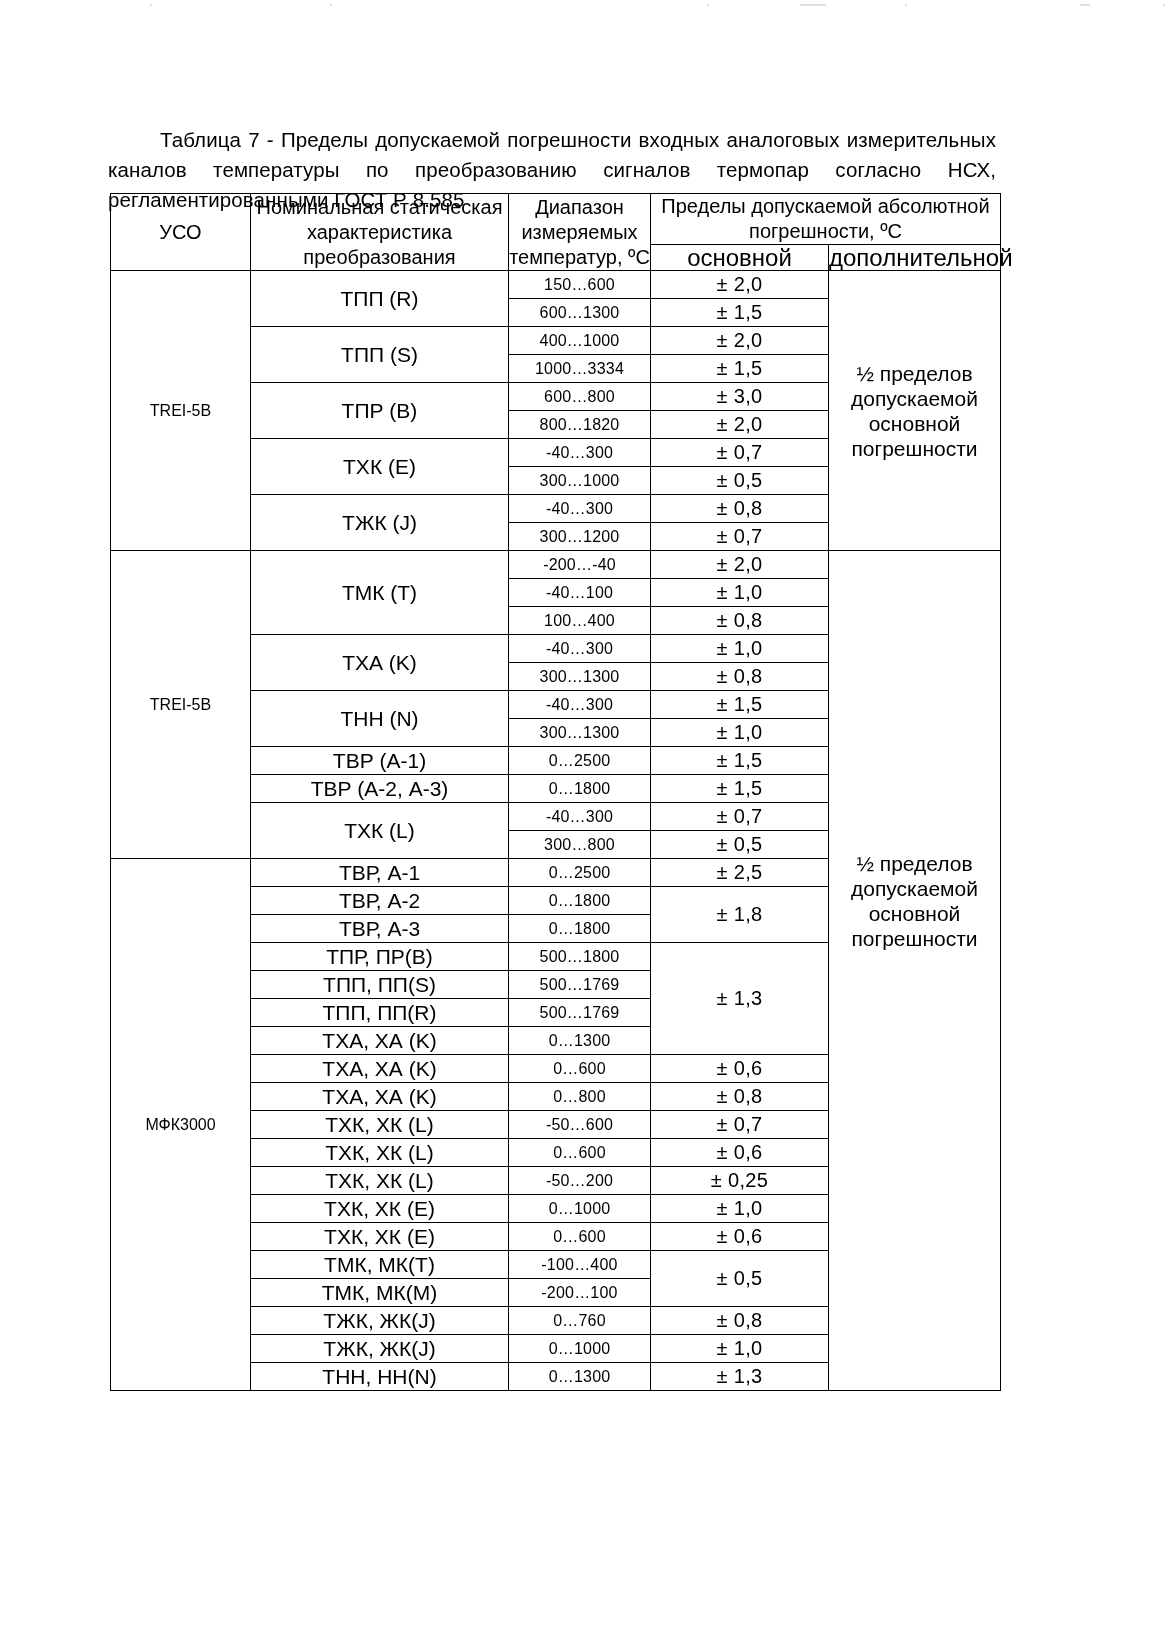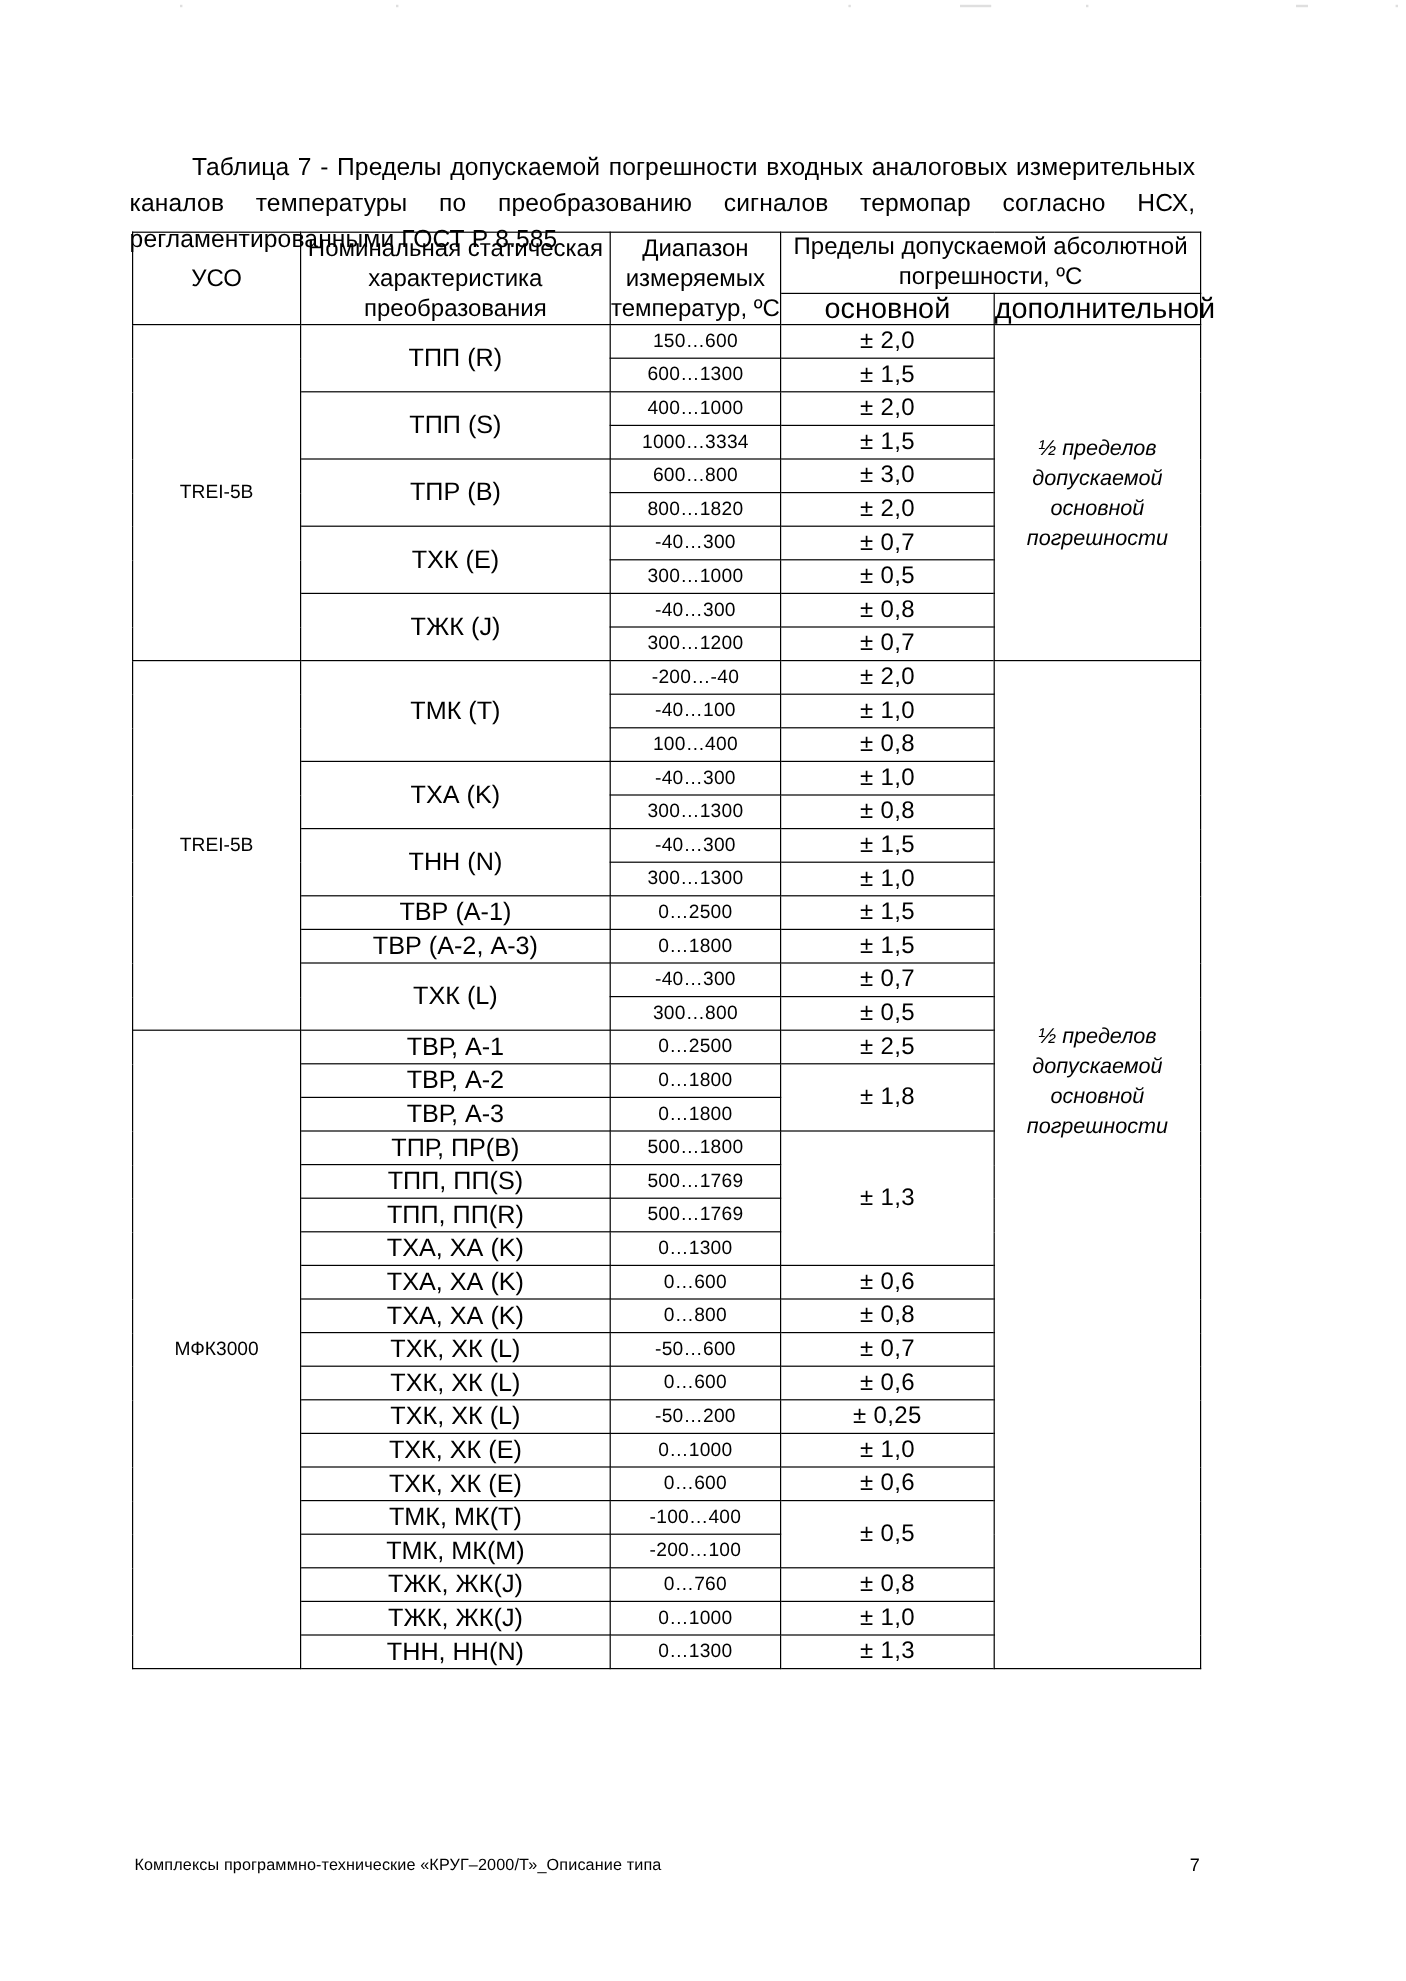--- a/index.html
+++ b/index.html
@@ -80,21 +80,21 @@
 
   .hd-cell { padding: 6px 4px; font-size: 20px; line-height: 27px; }
   .hd-sub  { padding: 5px 4px 6px; font-size: 24px; }
 
   .rowh { height: 28px; }
 
   .nsc   { font-size: 21px; }
   .rng   { font-size: 16px; letter-spacing: .2px; }
   .err   { font-size: 20px; font-weight: bold; letter-spacing: .3px; margin-top: 48px; }
   .uso   { font-size: 16px; }
-  .extra { font-size: 18px; line-height: 26px; padding: 4px 8px; font-style: italic; }
+  .extra { font-size: 21px; line-height: 26px; padding: 4px 8px; }
 
   
   .footer {
     position: absolute;
     left: 112px;
     top: 1546px;
     width: 888px;
     font-size: 13.5px;
     letter-spacing: .1px;
   }
@@ -326,18 +326,14 @@
           <td class="err">± 1,0</td>
         </tr>
         <tr class="rowh">
           <td class="nsc">ТНН, НН(N)</td>
           <td class="rng">0…1300</td>
           <td class="err">± 1,3</td>
         </tr>
       </tbody>
   </table>
 
-  <div class="footer">
-    <span class="fl">Комплексы программно-технические «КРУГ–2000/Т»_Описание типа</span>
-    <span class="fr">7</span>
-  </div>
 
 </div>
 
 </body></html>

